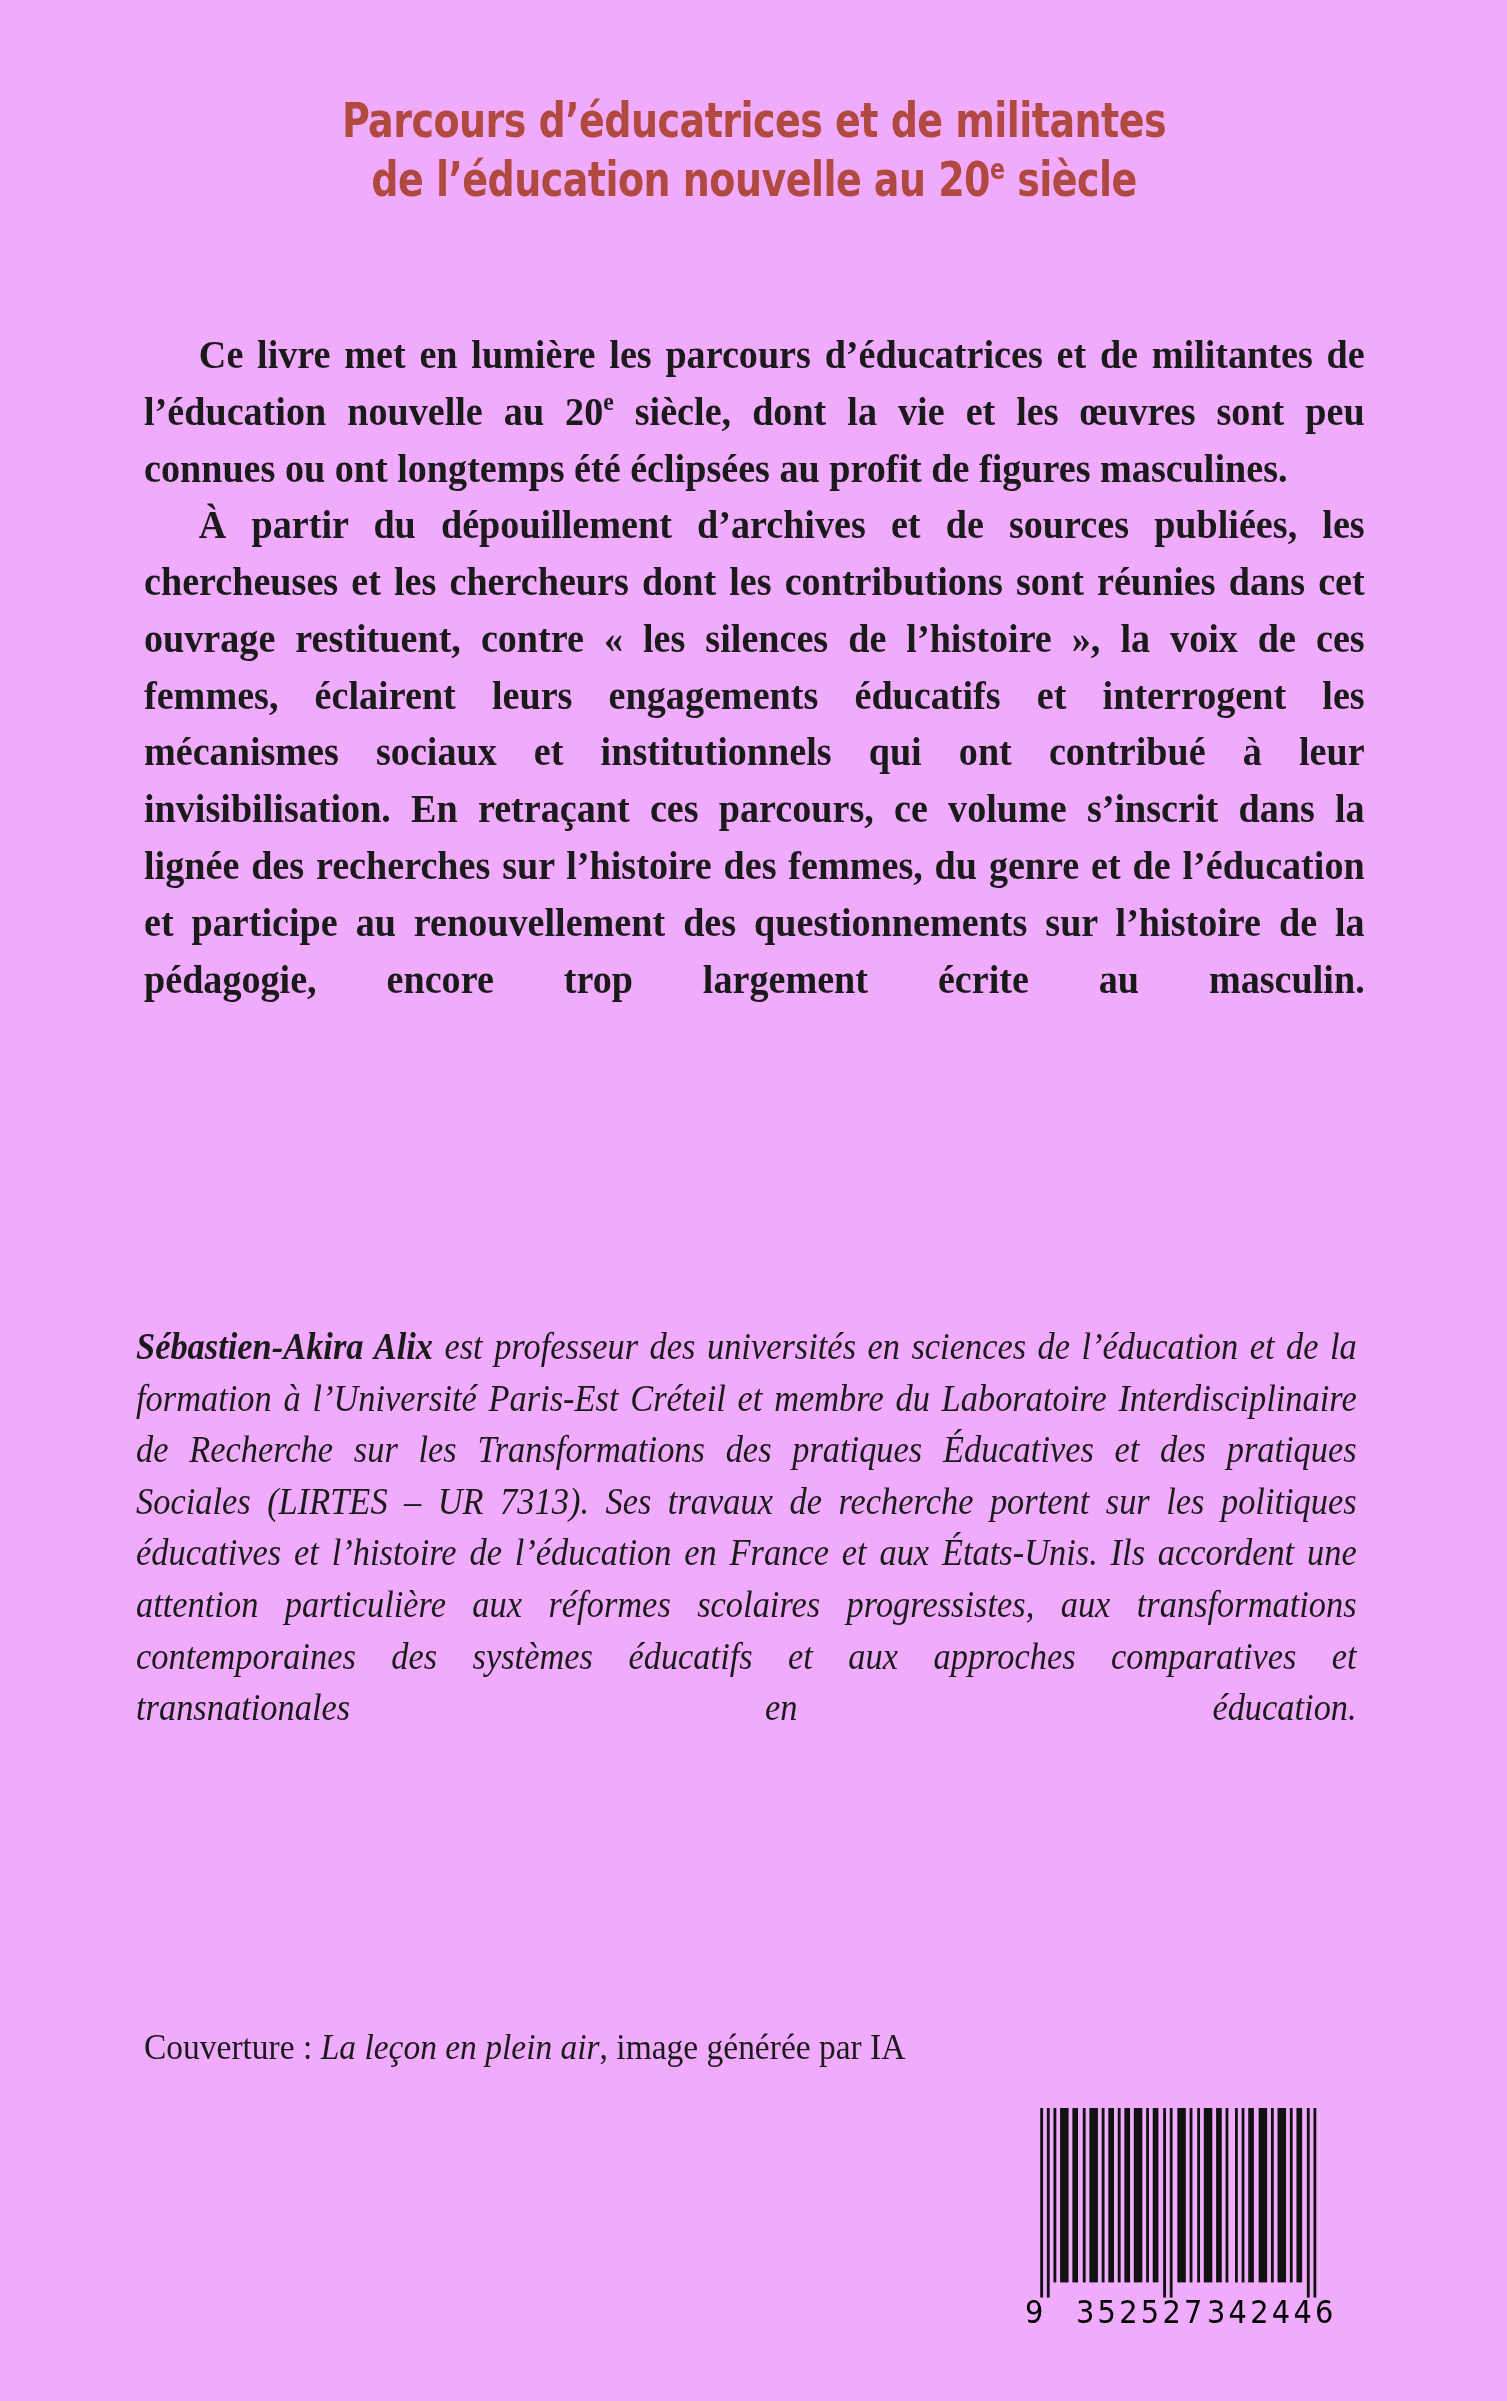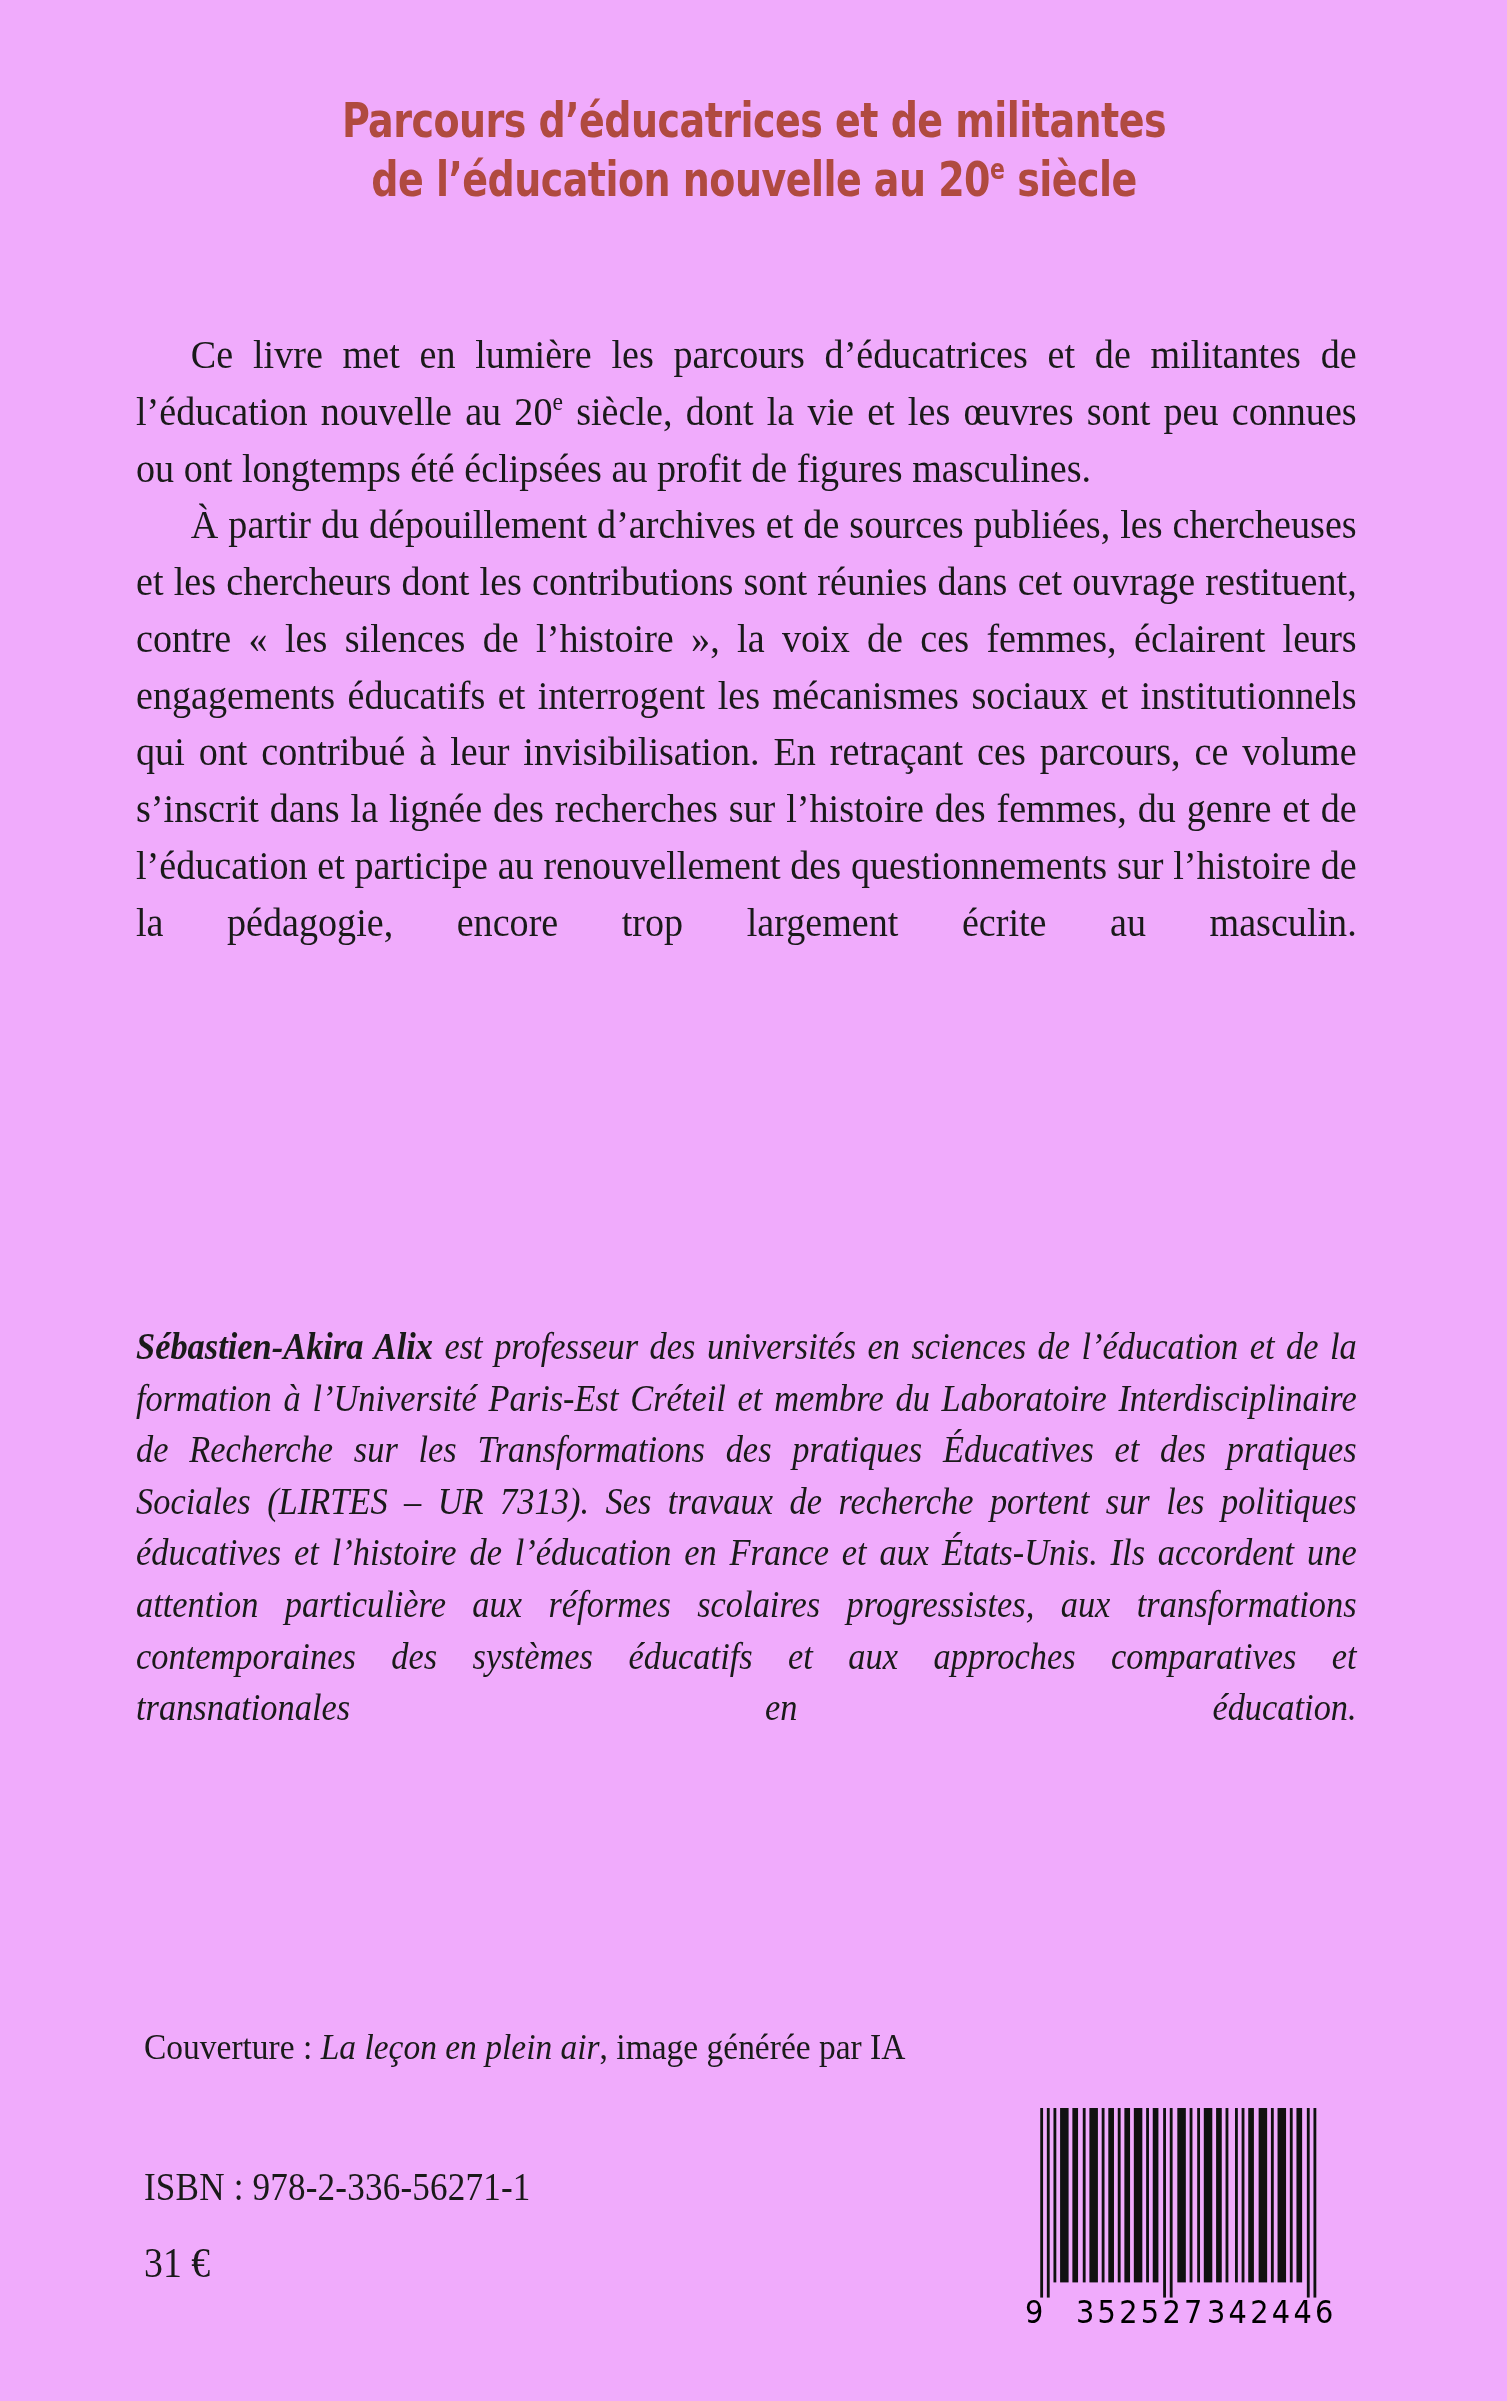--- a/index.html
+++ b/index.html
@@ -44,22 +44,23 @@
   .title-line sup {
     font-size: 0.58em;
     vertical-align: super;
     line-height: 0;
   }
 
   
   .blurb {
     position: absolute;
     top: 326px;
-    left: 136px;
+    left: 144px;
     width: 1221px;
+    font-weight: bold;
   }
 
   .blurb p {
     margin: 0;
     font-family: "Liberation Serif", "DejaVu Serif", serif;
     font-size: 41px;
     line-height: 1.385;
     text-align: justify;
     text-indent: 59px;
     transform: scaleX(0.93);
@@ -248,24 +249,20 @@
     <p>À partir du dépouillement d’archives et de sources publiées, les chercheuses et les chercheurs dont les contributions sont réunies dans cet ouvrage restituent, contre « les silences de l’histoire », la voix de ces femmes, éclairent leurs engagements éducatifs et interrogent les mécanismes sociaux et institutionnels qui ont contribué à leur invisibilisation. En retraçant ces parcours, ce volume s’inscrit dans la lignée des recherches sur l’histoire des femmes, du genre et de l’éducation et participe au renouvellement des questionnements sur l’histoire de la pédagogie, encore trop largement écrite au masculin.</p>
   </div>
 
   <div class="bio">
     <p><span class="author-name">Sébastien-Akira Alix</span><span> est professeur des universités en sciences de l’éducation et de la formation à l’Université Paris-Est Créteil et membre du Laboratoire Interdisciplinaire de Recherche sur les Transformations des pratiques Éducatives et des pratiques Sociales (LIRTES – UR 7313). Ses travaux de recherche portent sur les politiques éducatives et l’histoire de l’éducation en France et aux États-Unis. Ils accordent une attention particulière aux réformes scolaires progressistes, aux transformations contemporaines des systèmes éducatifs et aux approches comparatives et transnationales en éducation.</span></p>
   </div>
 
 
   <div class="cover-credit"><span>Couverture : </span><span class="work-title">La leçon en plein air</span><span>, image générée par IA</span></div>
 
-  <div class="isbn-block">
-    <div class="isbn-line">ISBN : 978-2-336-56271-1</div>
-    <div class="price-line">31 €</div>
-  </div>
 
   <div class="barcode-block">
     <svg class="barcode-svg" viewBox="0 0 330 230" preserveAspectRatio="none">
       <g fill="#111111">
 
         <rect x="14" y="0" width="3" height="200"></rect>
         <rect x="21" y="0" width="3" height="200"></rect>
 
         <rect x="28" y="0" width="3" height="184"></rect>
         <rect x="35" y="0" width="9" height="184"></rect>

